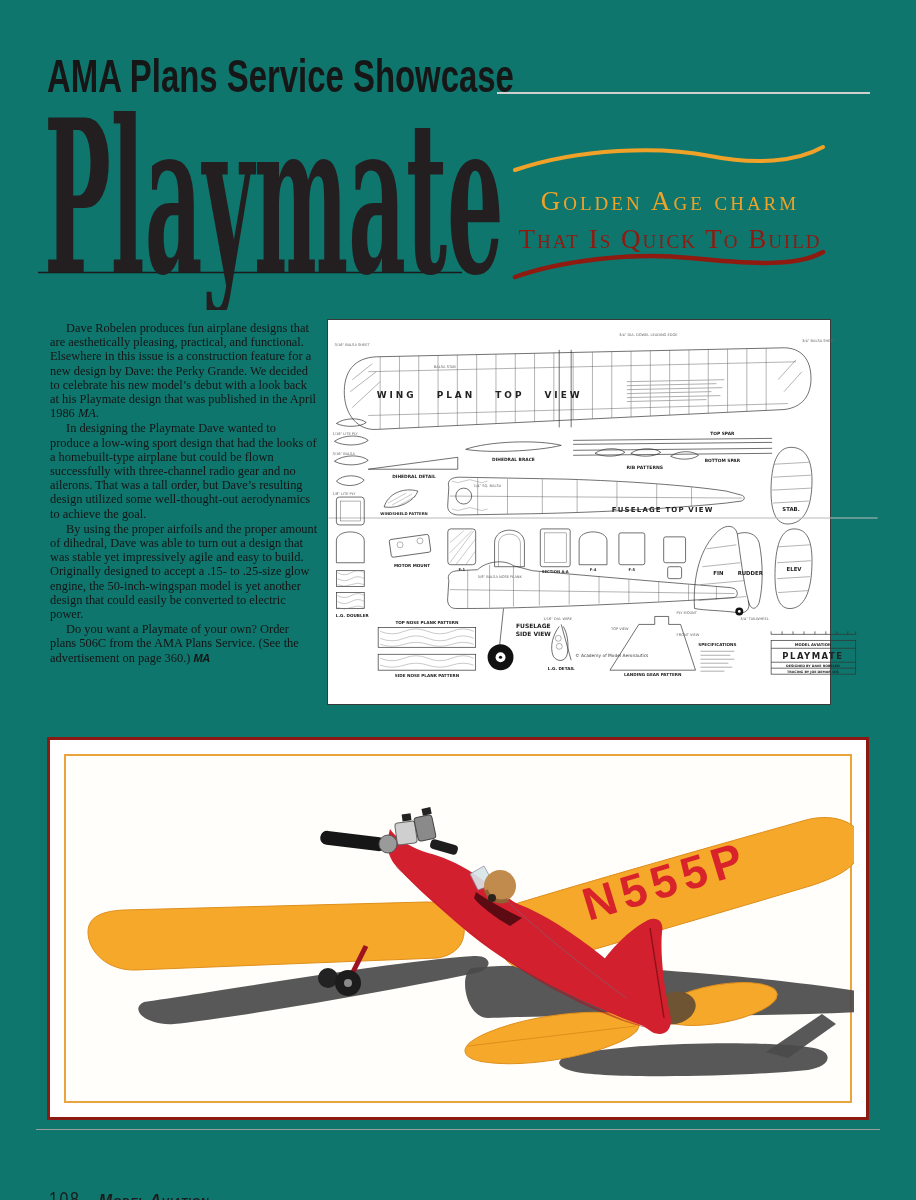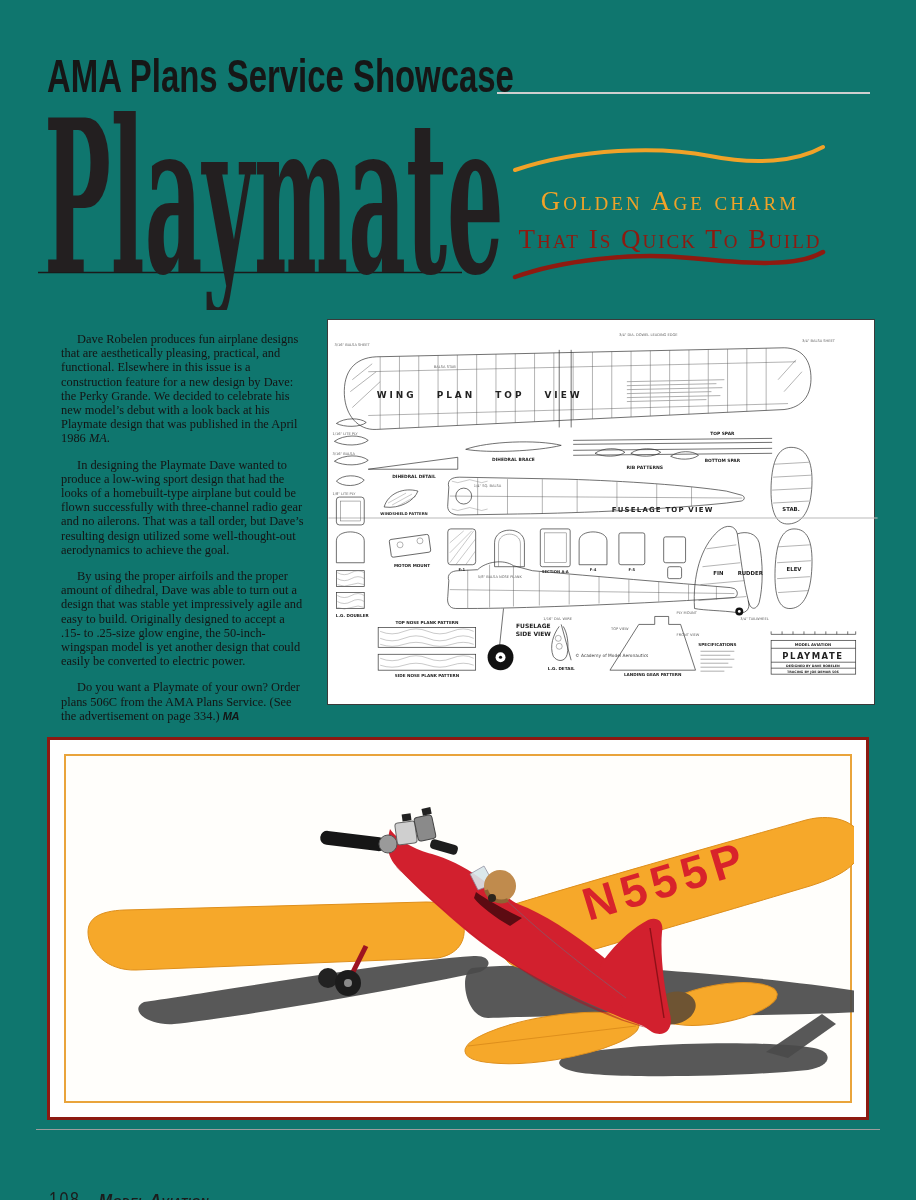--- a/index.html
+++ b/index.html
@@ -19,27 +19,27 @@
   
   .tagline-svg{position:absolute;left:500px;top:140px;}
   .tagline1{font-family:"Liberation Serif",serif;font-size:27px;font-variant:small-caps;
             letter-spacing:3px;fill:var(--tagline-orange,#f0a228);}
   .tagline2{font-family:"Liberation Serif",serif;font-size:27px;font-variant:small-caps;
             letter-spacing:2px;fill:var(--tagline-maroon,#8e1a10);}
 
   
   .article{position:absolute;left:49px;top:320px;width:270px;font-size:12.4px;line-height:14.2px;
            color:#141414;text-align:left;}
-  .article p{margin:12px;text-indent:16px;}
+  .article p{margin:1px;text-indent:16px;}
   .article .i{font-style:italic;}
   .article .bi{font-style:italic;font-weight:bold;font-family:"Liberation Sans",sans-serif;
                font-size:11px;letter-spacing:-0.5px;}
 
   
-  .plan-box{position:absolute;left:327px;top:319px;width:548px;height:386px;background:#fff;
+  .plan-box{position:absolute;left:327px;top:319px;width:504px;height:386px;background:#fff;
             border:1px solid #3a3a3a;box-sizing:border-box;}
   .plan-box svg{display:block;}
   .pl{stroke:#333;stroke-width:.7;fill:none;}
   .pl-thin{stroke:#555;stroke-width:.45;fill:none;}
   .pl-gray{stroke:#9a9a9a;stroke-width:.8;fill:none;}
   .pl-hatch{stroke:#777;stroke-width:.4;fill:none;}
   .plabel{font-family:"DejaVu Sans",sans-serif;font-weight:bold;fill:#222;}
   .anno{font-family:"DejaVu Sans",sans-serif;fill:#666;font-size:3.6px;}
   .fold{stroke:#b9b9b9;stroke-width:1.1;}
 
@@ -81,21 +81,21 @@
     <path d="M15,30 C80,8 160,6 210,16 C255,25 296,22 323,7" stroke="var(--tagline-orange,#f0a228)" stroke-width="4" fill="none" stroke-linecap="round"></path>
     <text class="tagline1" x="170" y="70" text-anchor="middle">Golden Age charm</text>
     <text class="tagline2" x="170" y="108" text-anchor="middle">That Is Quick To Build</text>
     <path d="M15,137 C60,121 130,112 190,118 C250,124 298,127 323,112" stroke="var(--tagline-maroon,#8e1a10)" stroke-width="4.5" fill="none" stroke-linecap="round"></path>
   </svg>
 
   <div class="article" id="article">
       <p><span>Dave Robelen produces fun airplane designs that are aesthetically pleasing, practical, and functional. Elsewhere in this issue is a construction feature for a new design by Dave: the Perky Grande. We decided to celebrate his new model’s debut with a look back at his Playmate design that was published in the April 1986 </span><span class="i">MA</span><span>.</span></p>
       <p><span>In designing the Playmate Dave wanted to produce a low-wing sport design that had the looks of a homebuilt-type airplane but could be flown successfully with three-channel radio gear and no ailerons. That was a tall order, but Dave’s resulting design utilized some well-thought-out aerodynamics to achieve the goal.</span></p>
       <p><span>By using the proper airfoils and the proper amount of dihedral, Dave was able to turn out a design that was stable yet impressively agile and easy to build. Originally designed to accept a .15- to .25-size glow engine, the 50-inch-wingspan model is yet another design that could easily be converted to electric power.</span></p>
-      <p><span>Do you want a Playmate of your own? Order plans 506C from the AMA Plans Service. (See the advertisement on page 334.) </span><span class="bi">MA</span></p>
+      <p><span>Do you want a Playmate of your own? Order plans 506C from the AMA Plans Service. (See the advertisement on page 360.) </span><span class="bi">MA</span></p>
     </div>
 
   <div class="plan-box">
     <svg width="550" height="384" viewBox="0 0 552 386">
 
       <g>
         <path class="pl" d="M16,75 C15,52 26,38 48,37 L455,28 C472,27 484,36 485,56 C486,76 476,88 458,90 L48,110 C30,111 17,96 16,75 Z"></path>
         <line class="pl-thin" x1="40" y1="52" x2="470" y2="42"></line>
         <line class="pl-thin" x1="40" y1="96" x2="462" y2="84"></line>
         <g id="wing-ribs" class="pl-thin">

